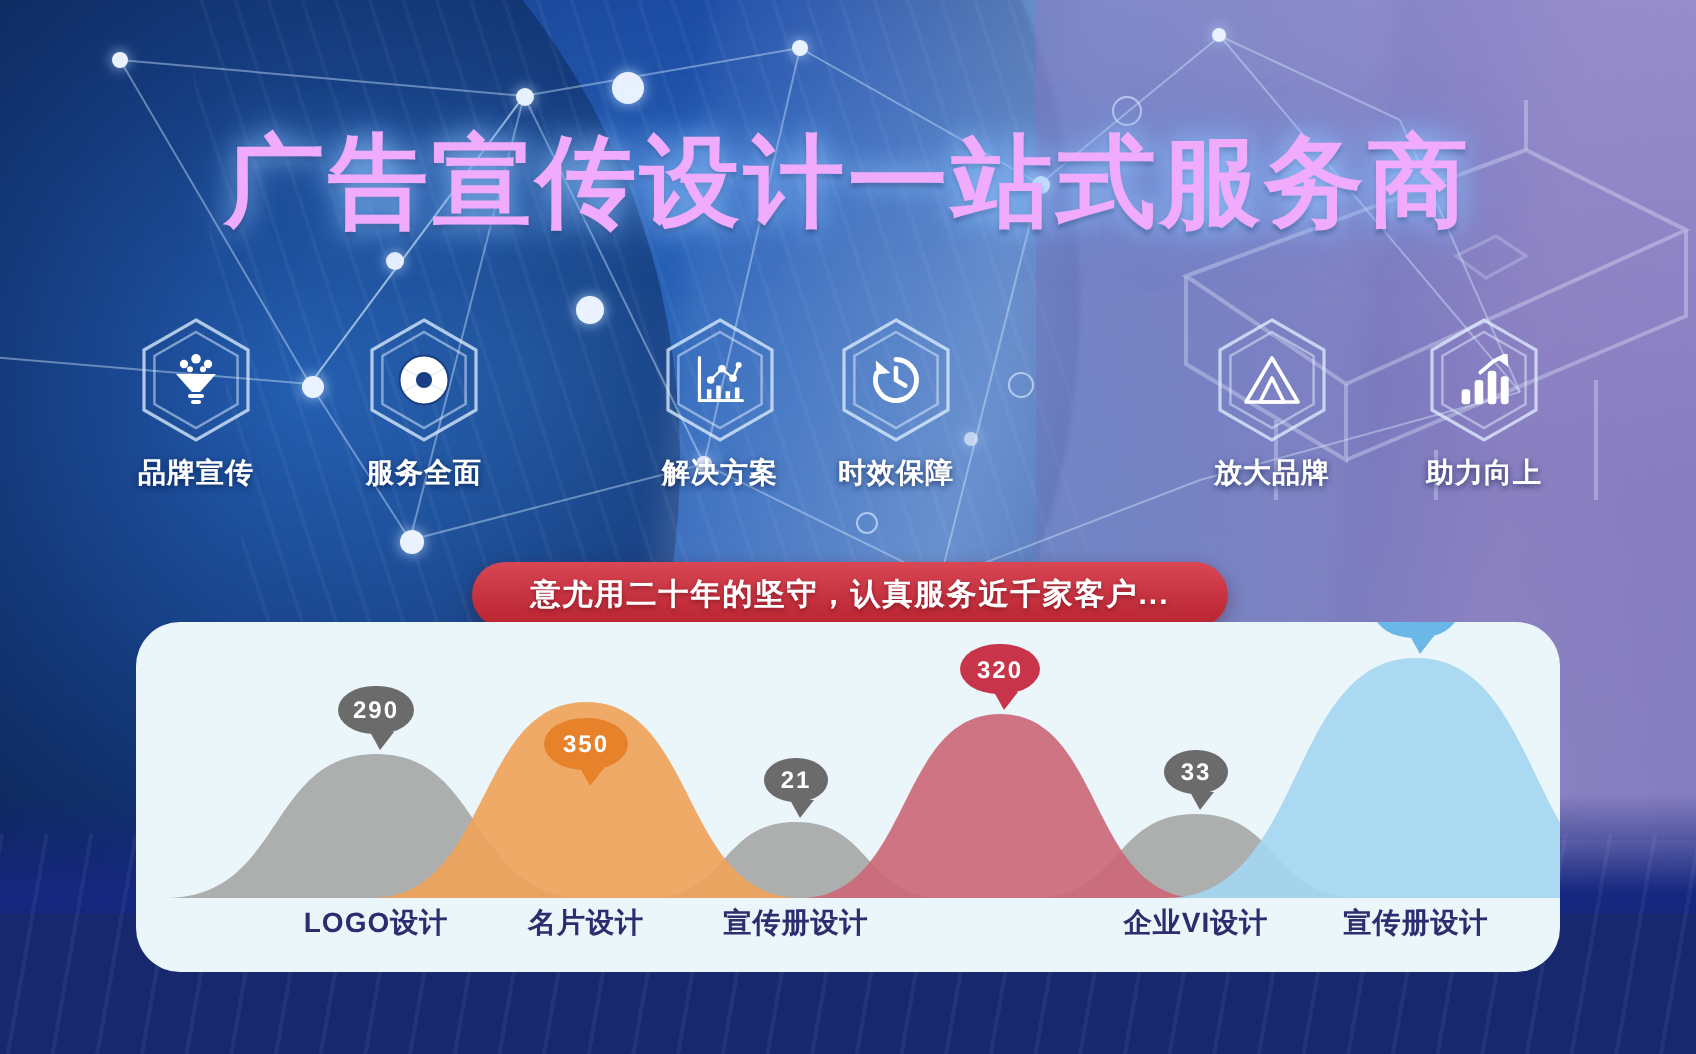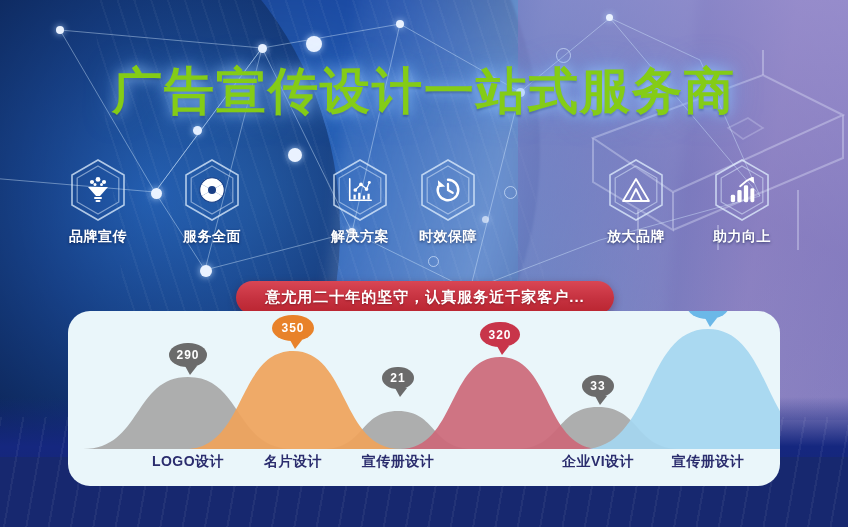--- a/index.html
+++ b/index.html
@@ -63,21 +63,21 @@
   .billboard{ position:absolute; right:-10px; top:20px; width:300px; height:230px; opacity:.55;}
 
   
   .net{ position:absolute; inset:0; }
   .node{ position:absolute; border-radius:50%; background:#eaf2ff; box-shadow:0 0 7px rgba(190,220,255,.85);}
   .ring{ position:absolute; border-radius:50%; border:1.4px solid rgba(220,235,255,.65); }
 
   
   .title{
     position:absolute; left:0; top:58px; width:848px; text-align:center;
-    font-size:50px; font-weight:bold; color:#84cc16; letter-spacing:2px;
+    font-size:50px; font-weight:bold; color:#f0abfc; letter-spacing:2px;
     text-shadow:0 0 14px rgba(150,200,255,.95), 0 0 30px rgba(90,160,255,.6), 0 2px 2px rgba(10,30,80,.45);
     white-space:nowrap;
   }
 
   
   .features{ position:absolute; left:0; top:158px; width:848px; height:92px; }
   .feat{ position:absolute; width:96px; text-align:center; }
   .hexwrap{ position:relative; width:58px; height:64px; margin:0 auto; }
   .hex-outer, .hex-inner{ position:absolute; left:0; top:0; width:58px; height:64px; }
   .hex-inner{ transform:scale(.80); }
@@ -347,26 +347,26 @@
         </g>
     </svg>
     <div id="bubbles">
         <div class="bub" style="left: 101px; top: 32px;">
           <div class="bub-body" style="width: 38px; height: 24px; background: rgb(107, 107, 107); font-size: 12px;">
             <span>290</span>
             <span class="bub-tail" style="border-top: 9px solid rgb(107, 107, 107);"></span>
           </div>
         </div>
         <div class="bub" style="left: 204px; top: 4px;">
-          <div class="bub-body" style="width: 42px; height: 26px; background: rgb(232, 130, 42); font-size: 12px;">
+          <div class="bub-body" style="width: 42px; height: 26px; background: rgb(232, 130, 42); font-size: 12px; margin-top: 44px;">
             <span>350</span>
             <span class="bub-tail" style="border-top: 9px solid rgb(232, 130, 42);"></span>
           </div>
         </div>
-        <div class="bub" style="left: 314px; top: 56px;">
+        <div class="bub" style="left: 314px; top: 68px;">
           <div class="bub-body" style="width: 32px; height: 22px; background: rgb(107, 107, 107); font-size: 12px;">
             <span>21</span>
             <span class="bub-tail" style="border-top: 9px solid rgb(107, 107, 107);"></span>
           </div>
         </div>
         <div class="bub" style="left: 412px; top: 11px;">
           <div class="bub-body" style="width: 40px; height: 25px; background: rgb(200, 53, 74); font-size: 12px;">
             <span>320</span>
             <span class="bub-tail" style="border-top: 9px solid rgb(200, 53, 74);"></span>
           </div>

